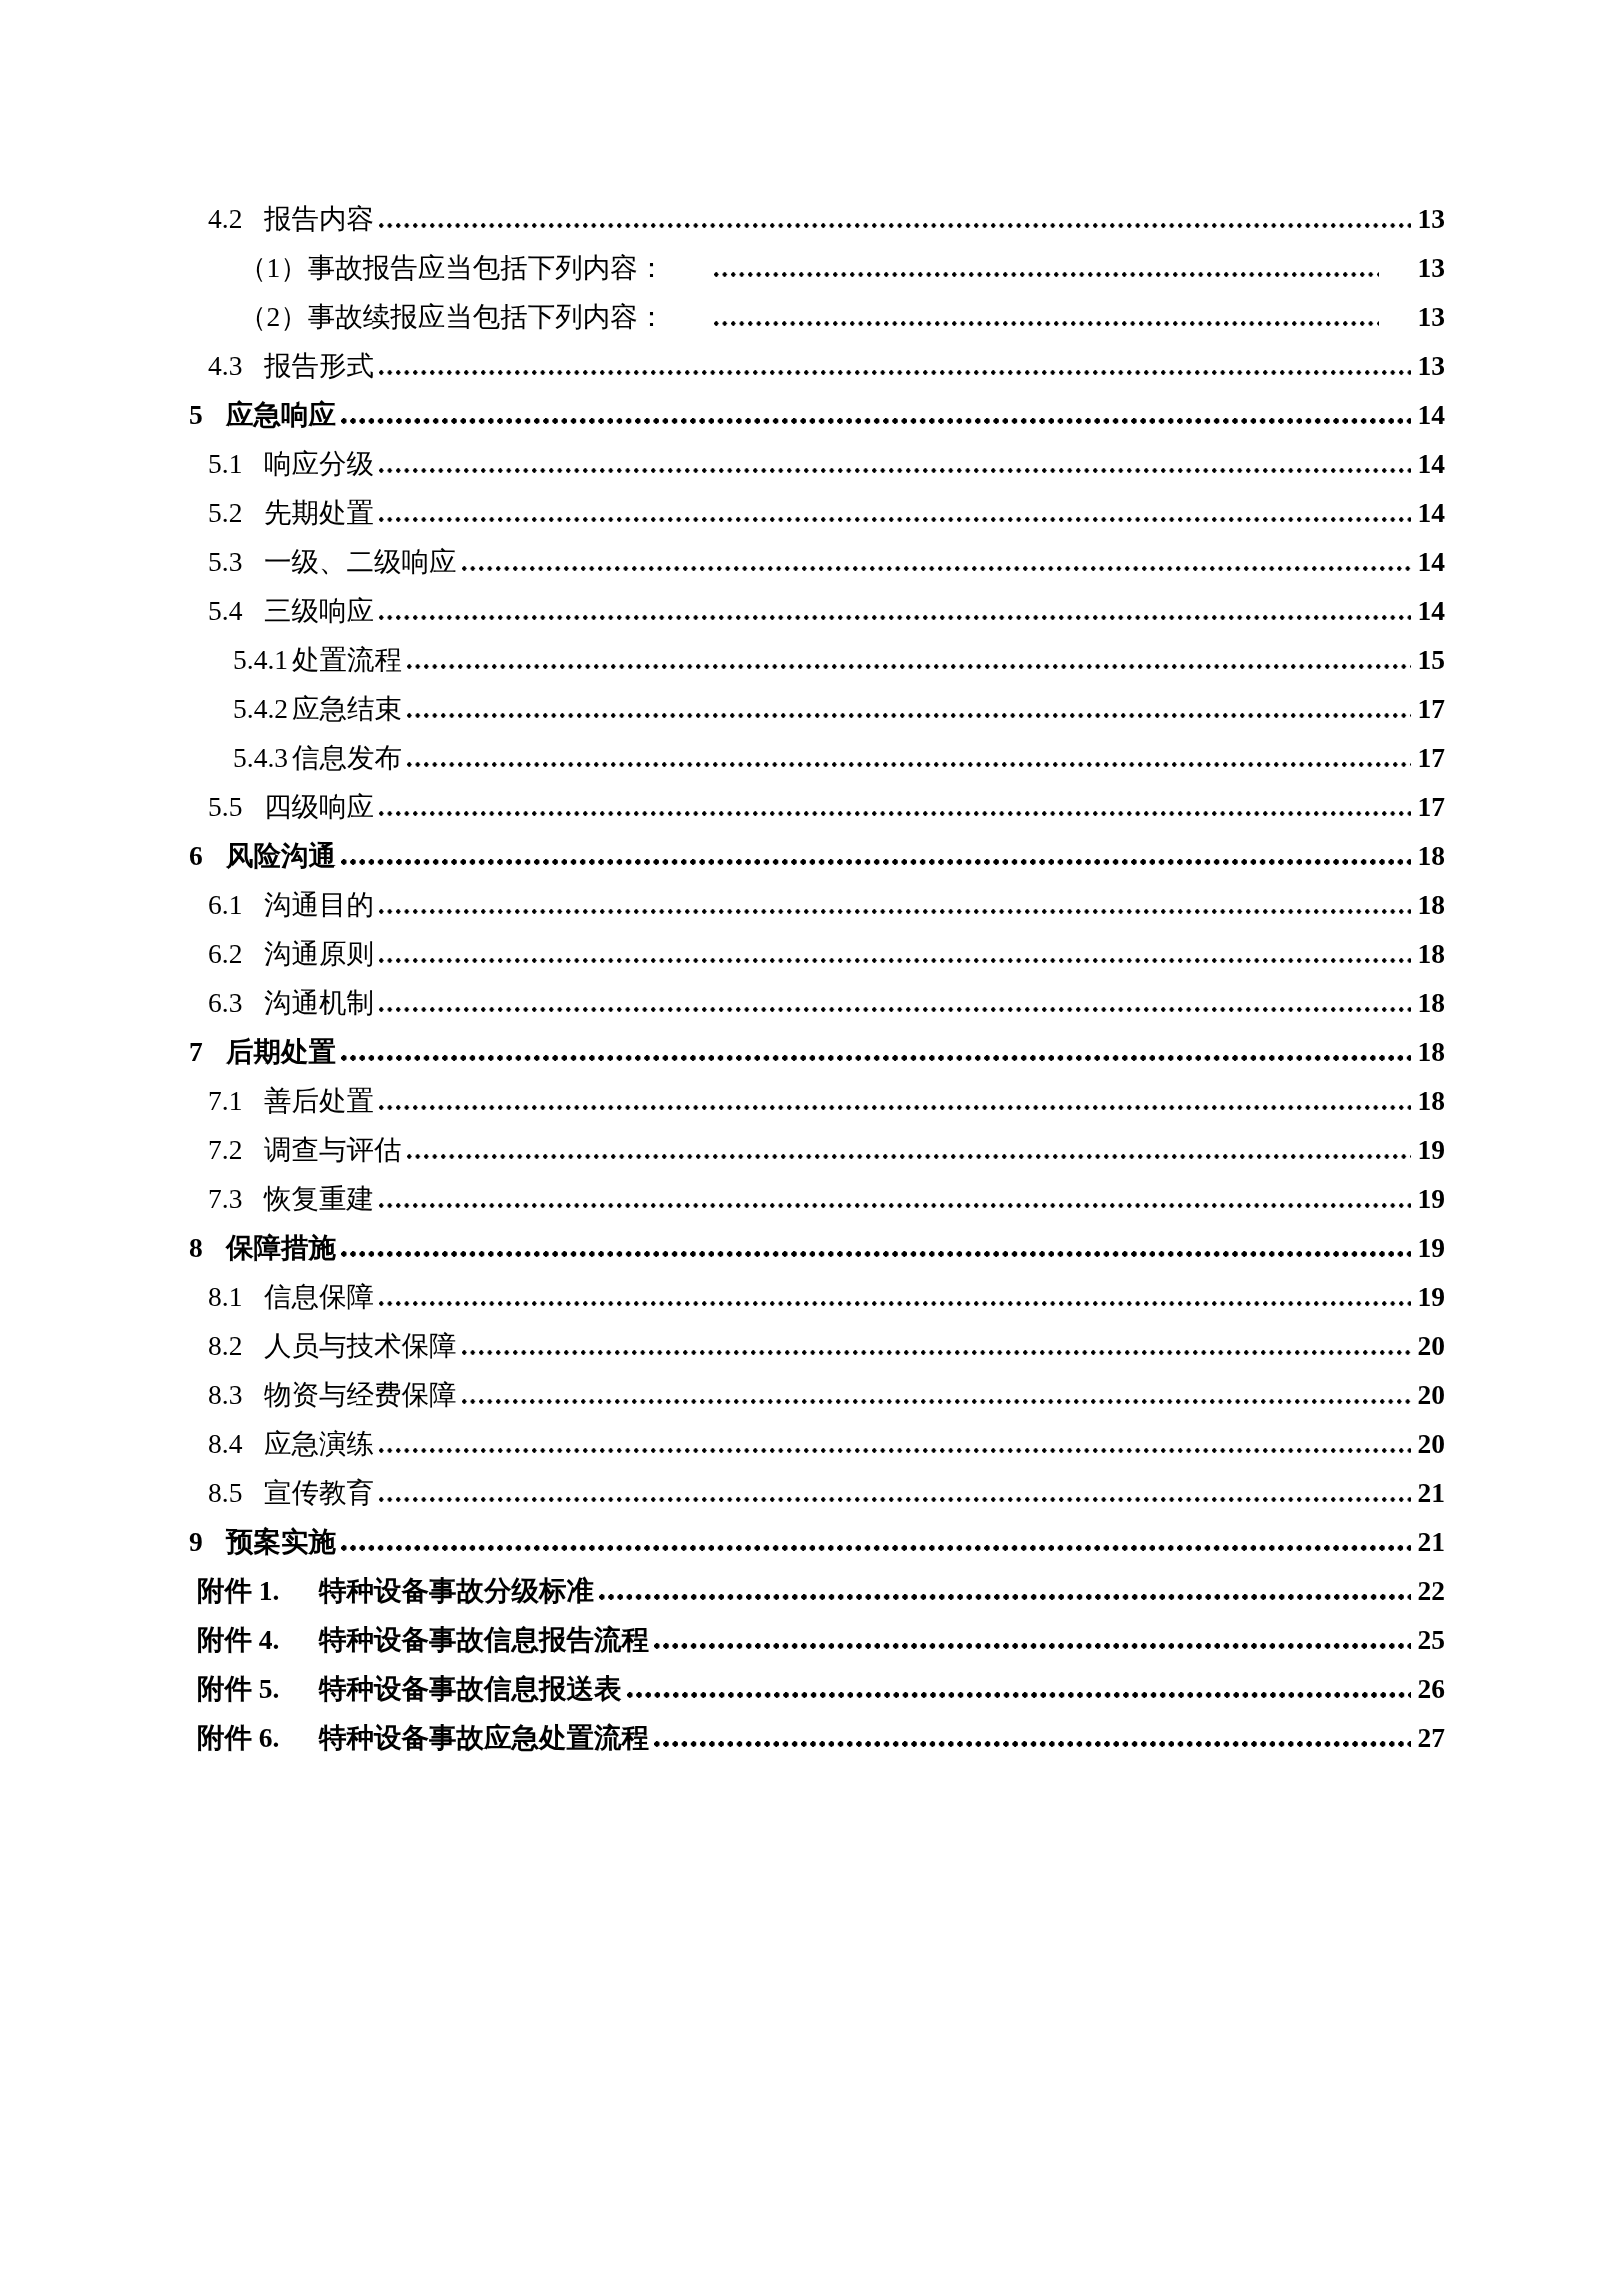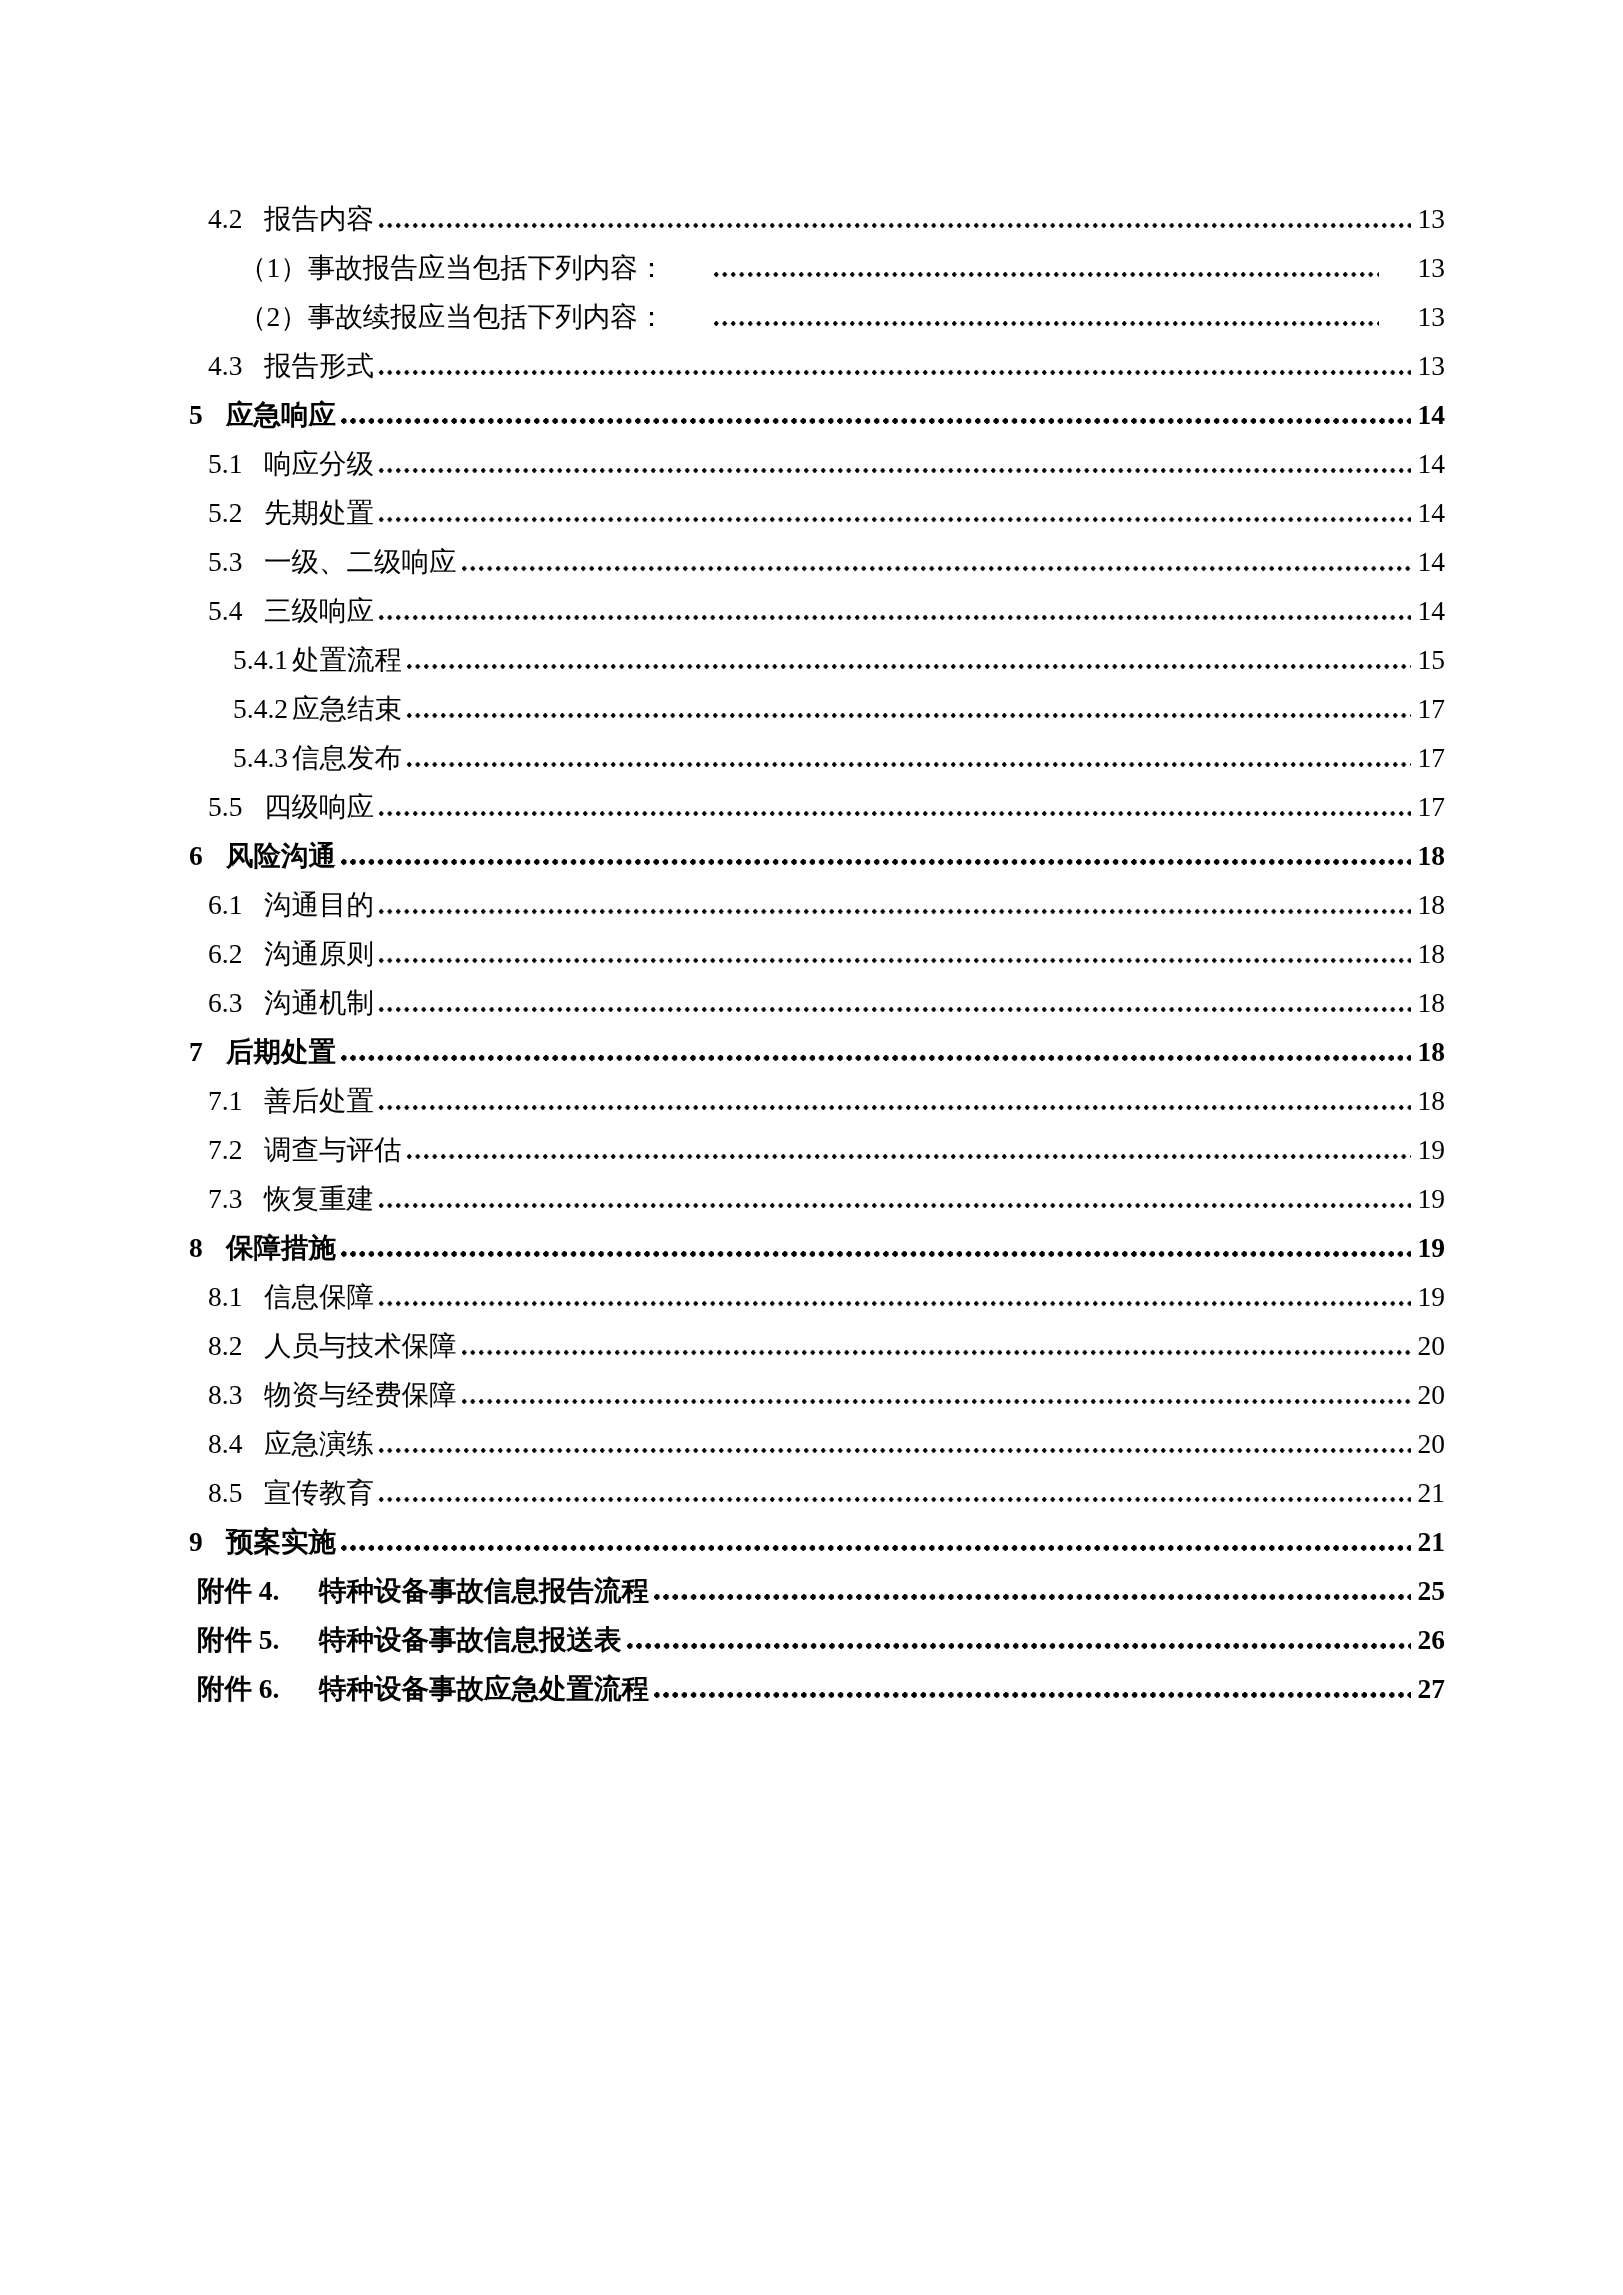--- a/index.html
+++ b/index.html
@@ -38,21 +38,21 @@
   .title { flex: 0 0 auto; }
   .leader {
     flex: 1 1 auto;
     height: 4.6px;
     margin: 0 6.5px 2.6px 5.2px;
     background-image: radial-gradient(circle at 2.3px 2.3px, #000 1.9px, transparent 2.2px);
     background-size: 8.5px 4.6px;
     background-repeat: repeat-x;
     background-position: left bottom;
   }
-  .page-num { flex: 0 0 auto; }
+  .page-num { flex: 0 0 auto; font-weight: bold; }
 
   
   .lv1 { font-weight: bold; }
   .lv1 .num { width: 37px; }
 
   .lv2 { padding-left: 19px; }
   .lv2 .num { width: 56px; }
 
   .lv3 { padding-left: 44px; justify-content: space-between; }
   .lv3 .num { width: 59px; }
@@ -264,20 +264,26 @@
       <span class="page-num">21</span>
     </div>
 
     <div class="row lv1">
       <span class="num">9</span>
       <span class="title">预案实施</span>
       <span class="leader"></span>
       <span class="page-num">21</span>
     </div>
 
+    <div class="row appendix">
+      <span class="num">附件 1.</span>
+      <span class="title">特种设备事故分级标准</span>
+      <span class="leader"></span>
+      <span class="page-num">22</span>
+    </div>
 
 
 
     <div class="row appendix">
       <span class="num">附件 4.</span>
       <span class="title">特种设备事故信息报告流程</span>
       <span class="leader"></span>
       <span class="page-num">25</span>
     </div>
 

